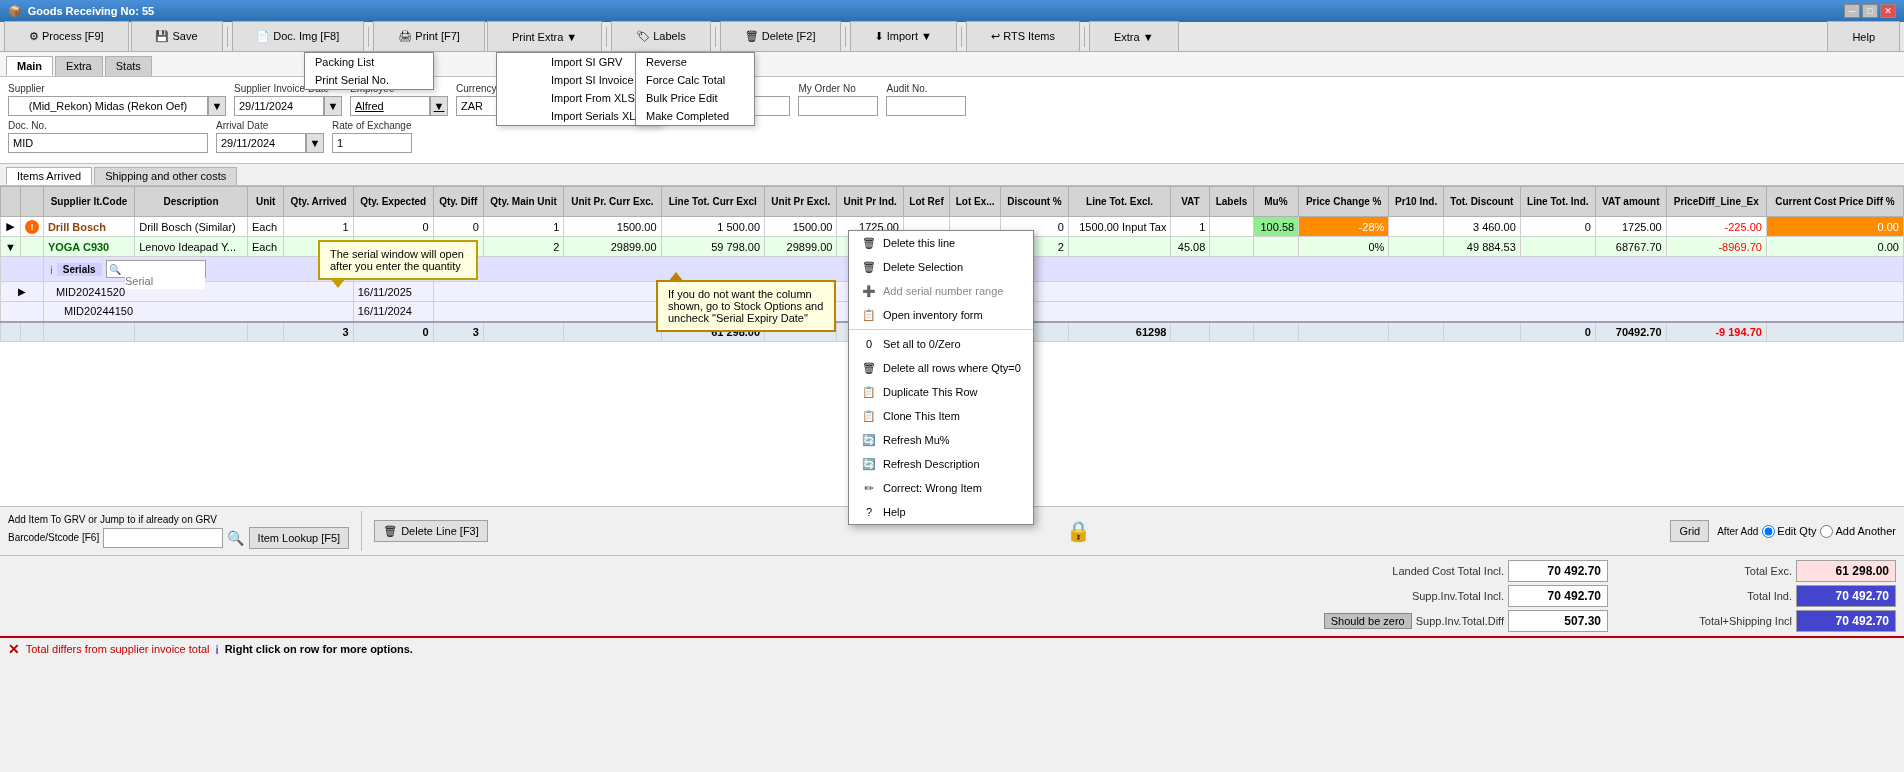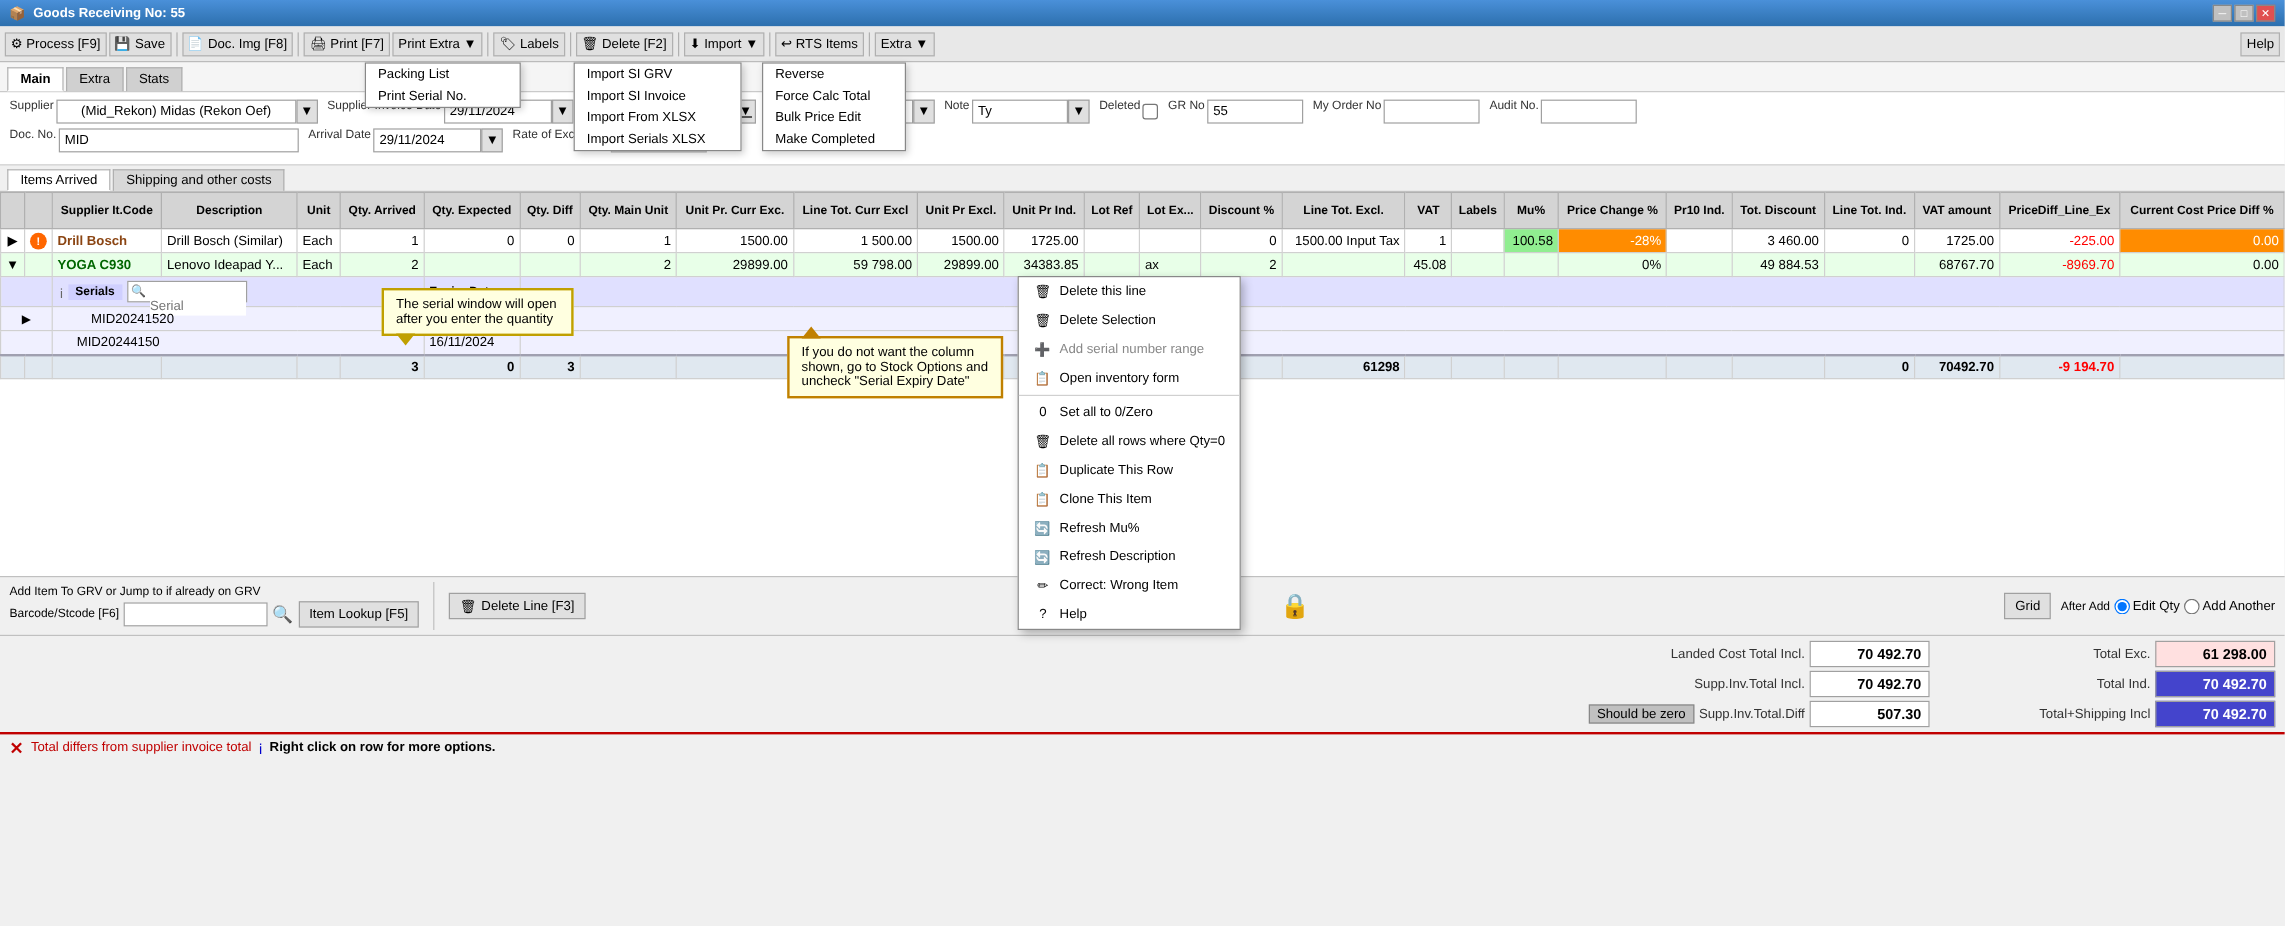--- a/index.html
+++ b/index.html
@@ -7,32 +7,32 @@
     
     
     .title-bar { background: linear-gradient(to bottom, #4a90d9, #2c6fad); color: white; height: 22px; display: flex; align-items: center; padding: 0 8px; justify-content: space-between; }
     .title-bar-left { display: flex; align-items: center; gap: 6px; }
     .title-bar-title { font-size: 11px; font-weight: bold; }
     .title-bar-controls { display: flex; gap: 2px; }
     .title-btn { width: 16px; height: 14px; background: #c0c0c0; border: 1px solid #888; cursor: pointer; display: flex; align-items: center; justify-content: center; font-size: 9px; }
     
     
     .toolbar { background: #e8e8e8; border-bottom: 1px solid #b0b0b0; height: 30px; display: flex; align-items: center; padding: 2px 4px; gap: 2px; }
-    .toolbar-btn { display: flex; align-items: center; gap: 3px; padding: 2px 4px; background: #e0e0e0; border: 1px solid #b0b0b0; cursor: pointer; height: 20px; font-size: 11px; white-space: nowrap; }
+    .toolbar-btn { display: flex; align-items: center; gap: 3px; padding: 2px 24px; background: #e0e0e0; border: 1px solid #b0b0b0; cursor: pointer; height: 31px; font-size: 11px; white-space: nowrap; }
     .toolbar-separator { width: 1px; height: 20px; background: #b0b0b0; margin: 0 2px; }
     
     
     .tabs-area { background: #f5f5f5; border-bottom: 1px solid #c0c0c0; padding: 4px 6px 0 6px; display: flex; gap: 2px; }
     .tab { padding: 3px 10px; background: #d0d0d0; border: 1px solid #b0b0b0; border-bottom: none; cursor: pointer; font-size: 11px; }
     .tab.active { background: white; border-bottom: 1px solid white; font-weight: bold; }
     
     
     .form-area { background: white; padding: 6px 8px; border-bottom: 1px solid #c0c0c0; }
     .form-row { display: flex; gap: 8px; align-items: flex-end; margin-bottom: 4px; }
-    .form-group { display: flex; flex-direction: row; gap: 2px; }
+    .form-group { display: flex; flex-direction: column; gap: 2px; }
     .form-group label { font-size: 10px; color: #333; }
     .form-group input, .form-group select { height: 20px; border: 1px solid #a0a0a0; padding: 1px 4px; font-size: 11px; background: white; }
     .form-group input[type="text"] { min-width: 80px; }
     .wide-input { width: 180px; }
     
     
     .sub-tabs { background: #f0f0f0; border-bottom: 1px solid #c0c0c0; padding: 3px 6px 0; display: flex; gap: 2px; }
     .sub-tab { padding: 2px 10px; background: #d8d8d8; border: 1px solid #b0b0b0; border-bottom: none; cursor: pointer; font-size: 11px; }
     .sub-tab.active { background: white; border-bottom: 1px solid white; }
     
@@ -320,21 +320,21 @@
                 <span style="font-size:10px;padding:0 3px;color:#888;">🔍</span>
                 <input type="text" placeholder="Serial" style="border: none; height: 16px; font-size: 11px; width: 80px; margin-top: 24px;">
               </div>
             </div>
           </td>
           <td style="font-size:10px;font-weight:bold;">Expiry Date</td>
           <td colspan="20"></td>
         </tr>
         <tr class="serial-row">
           <td colspan="2" style="text-align:center;font-size:10px;">▶</td>
-          <td colspan="4" style="font-size:11px;padding-left:32px;">MID20241520</td>
+          <td colspan="4" style="font-size:11px;padding-left:12px;">MID20241520</td>
           <td style="font-size:11px;">16/11/2025</td>
           <td colspan="20"></td>
         </tr>
         <tr class="serial-row">
           <td colspan="2"></td>
           <td colspan="4" style="font-size:11px;padding-left:20px;">MID20244150</td>
           <td style="font-size:11px;">16/11/2024</td>
           <td colspan="20"></td>
         </tr>
 
@@ -440,21 +440,21 @@
 
 <div class="status-bar">
   <span style="color:#c00000;font-size:14px;font-weight:bold;">✕</span>
   <span class="status-error">Total differs from supplier invoice total</span>
   <span style="color:#0000cc;font-size:12px;">ℹ</span>
   <span style="font-weight:bold;font-size:11px;">Right click on row for more options.</span>
 </div>
 
 </div>
 
-<div class="dropdown-menu" style="top:52px;left:478px;">
+<div class="dropdown-menu" style="top:52px;left:496px;padding-left:44px;">
   <div class="dropdown-item">Import SI GRV</div>
   <div class="dropdown-item">Import SI Invoice</div>
   <div class="dropdown-item">Import From XLSX</div>
   <div class="dropdown-item">Import Serials XLSX</div>
 </div>
 
 <div class="packing-dropdown">
   <div class="dropdown-item">Packing List</div>
   <div class="dropdown-item">Print Serial No.</div>
 </div>

